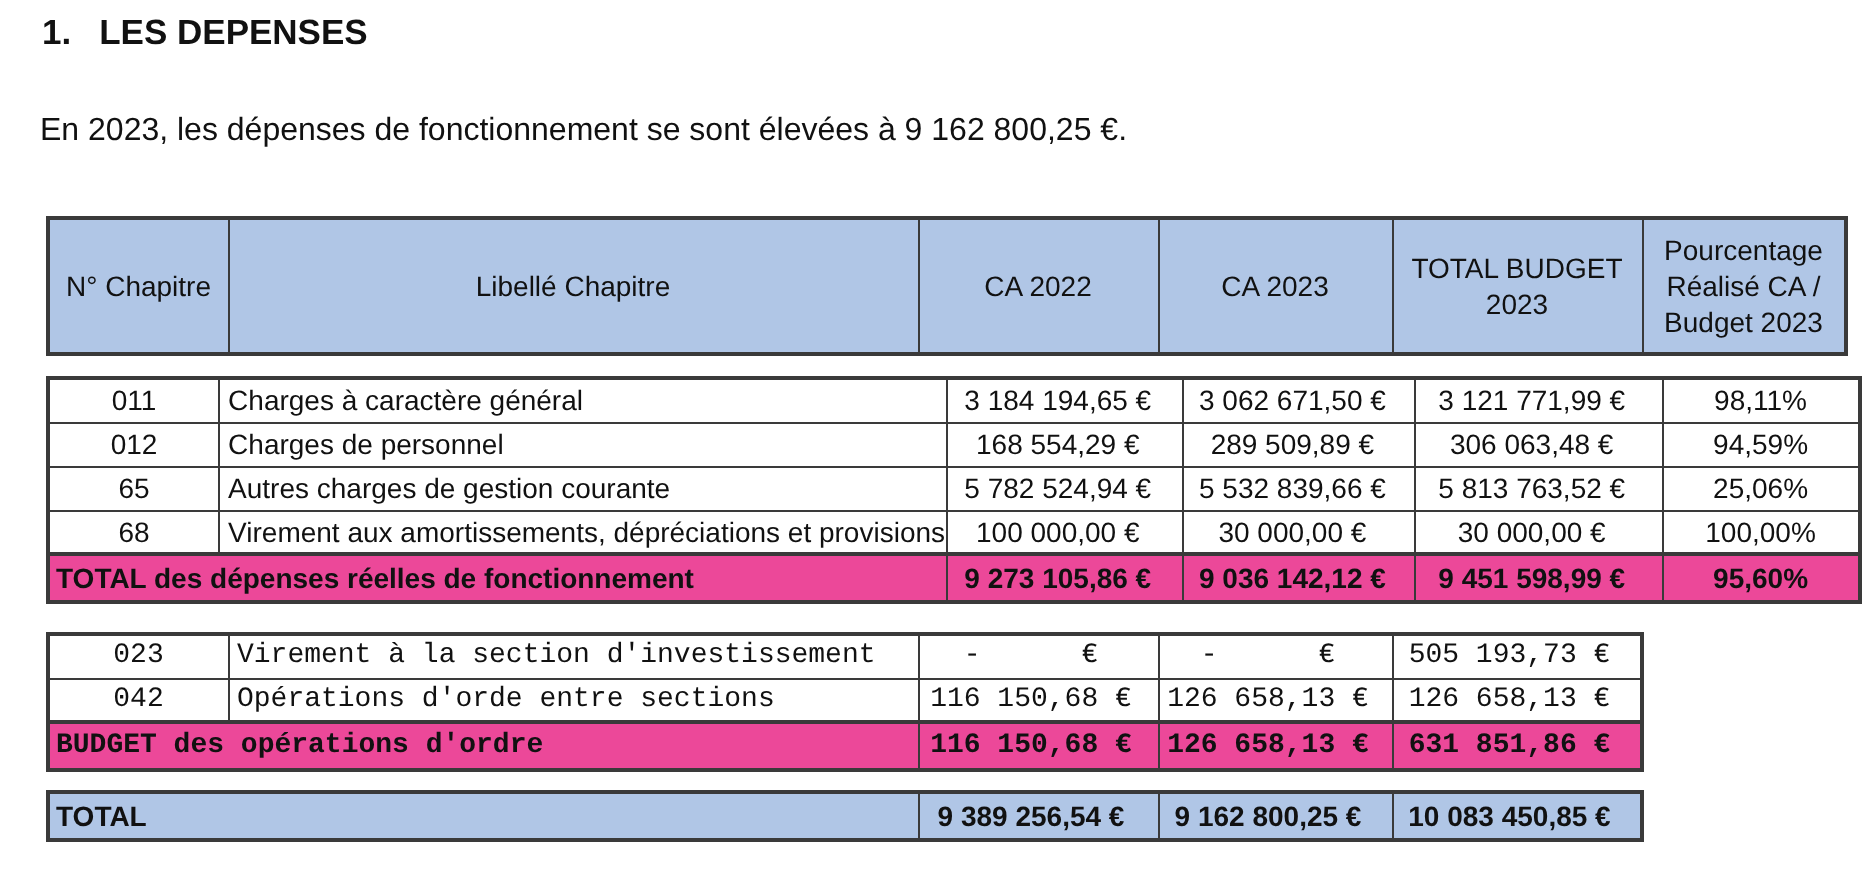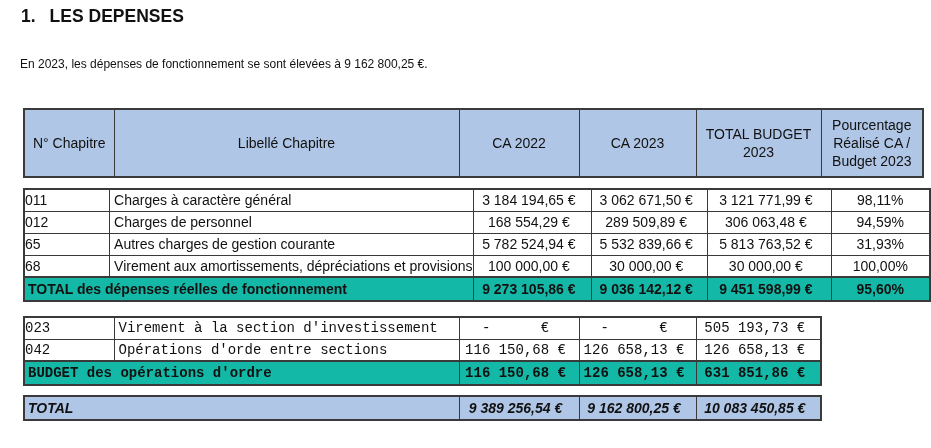--- a/index.html
+++ b/index.html
@@ -5,21 +5,21 @@
   html,body{margin:0;padding:0;}
   body{
     width:931px;height:448px;position:relative;background:#ffffff;
     font-family:"Liberation Sans", sans-serif;color:#111;overflow:hidden;
   }
   .doc-title{
     position:absolute;left:21px;top:6px;font-size:17.5px;font-weight:bold;
     display:flex;align-items:baseline;
   }
   .doc-title .num{margin-right:14px;}
-  .intro{position:absolute;left:20px;top:57px;font-size:12px;}
+  .intro{position:absolute;left:20px;top:57px;font-size:16px;}
   .tables{position:absolute;left:23px;top:108px;}
   table{border-collapse:collapse;table-layout:fixed;font-size:14px;color:#111;}
   table.block{border:2px solid #3a3a3a;}
   td,th{border:1px solid #3a3a3a;vertical-align:middle;overflow:hidden;padding:0;}
   
   col.c-chap{width:90px;}
   col.c-lib{width:345px;}
   col.c-ca22{width:120px;}
   col.c-ca23{width:117px;}
   col.c-bud{width:125px;}
@@ -30,27 +30,27 @@
   table.head-block th{
     background:#b0c6e6;font-weight:normal;text-align:center;
     padding:2px 4px;line-height:1.3;font-size:14px;
   }
   
   table.sec1{margin-top:10px;}
   table.sec2{margin-top:14px;font-family:Liberation Mono, monospace;}
   table.grand{margin-top:9px;}
   tr.data-row{height:22px;}
   tr.total-row{height:24px;}
-  td.chap{text-align:left;}
+  td.chap{text-align:center;}
   td.label{text-align:left;padding-left:4px;white-space:nowrap;}
   td.money{text-align:center;padding-right:7px;white-space:pre;}
   td.pct{text-align:center;}
   tr.total-row td{font-weight:bold;border-top-width:2px;}
-  tr.subtotal td{background:#14b8a6;margin-left:48px;}
-  tr.grandtotal td{background:#b0c6e6;font-style:italic;}
+  tr.subtotal td{background:#ec4899;margin-left:48px;}
+  tr.grandtotal td{background:#b0c6e6;}
   tr.total-row td.label{padding-left:3px;}
 </style>
 </head>
 <body>
 
 <div class="doc-title">
   <span class="num">1.</span>
   <span>LES DEPENSES</span>
 </div>
 
@@ -104,21 +104,21 @@
       <td class="money">289 509,89 €</td>
       <td class="money">306 063,48 €</td>
       <td class="pct">94,59%</td>
     </tr>
     <tr class="data-row">
       <td class="chap">65</td>
       <td class="label">Autres charges de gestion courante</td>
       <td class="money">5 782 524,94 €</td>
       <td class="money">5 532 839,66 €</td>
       <td class="money">5 813 763,52 €</td>
-      <td class="pct">31,93%</td>
+      <td class="pct">25,06%</td>
     </tr>
     <tr class="data-row">
       <td class="chap">68</td>
       <td class="label">Virement aux amortissements, dépréciations et provisions</td>
       <td class="money">100 000,00 €</td>
       <td class="money">30 000,00 €</td>
       <td class="money">30 000,00 €</td>
       <td class="pct">100,00%</td>
     </tr>
     <tr class="total-row subtotal">

